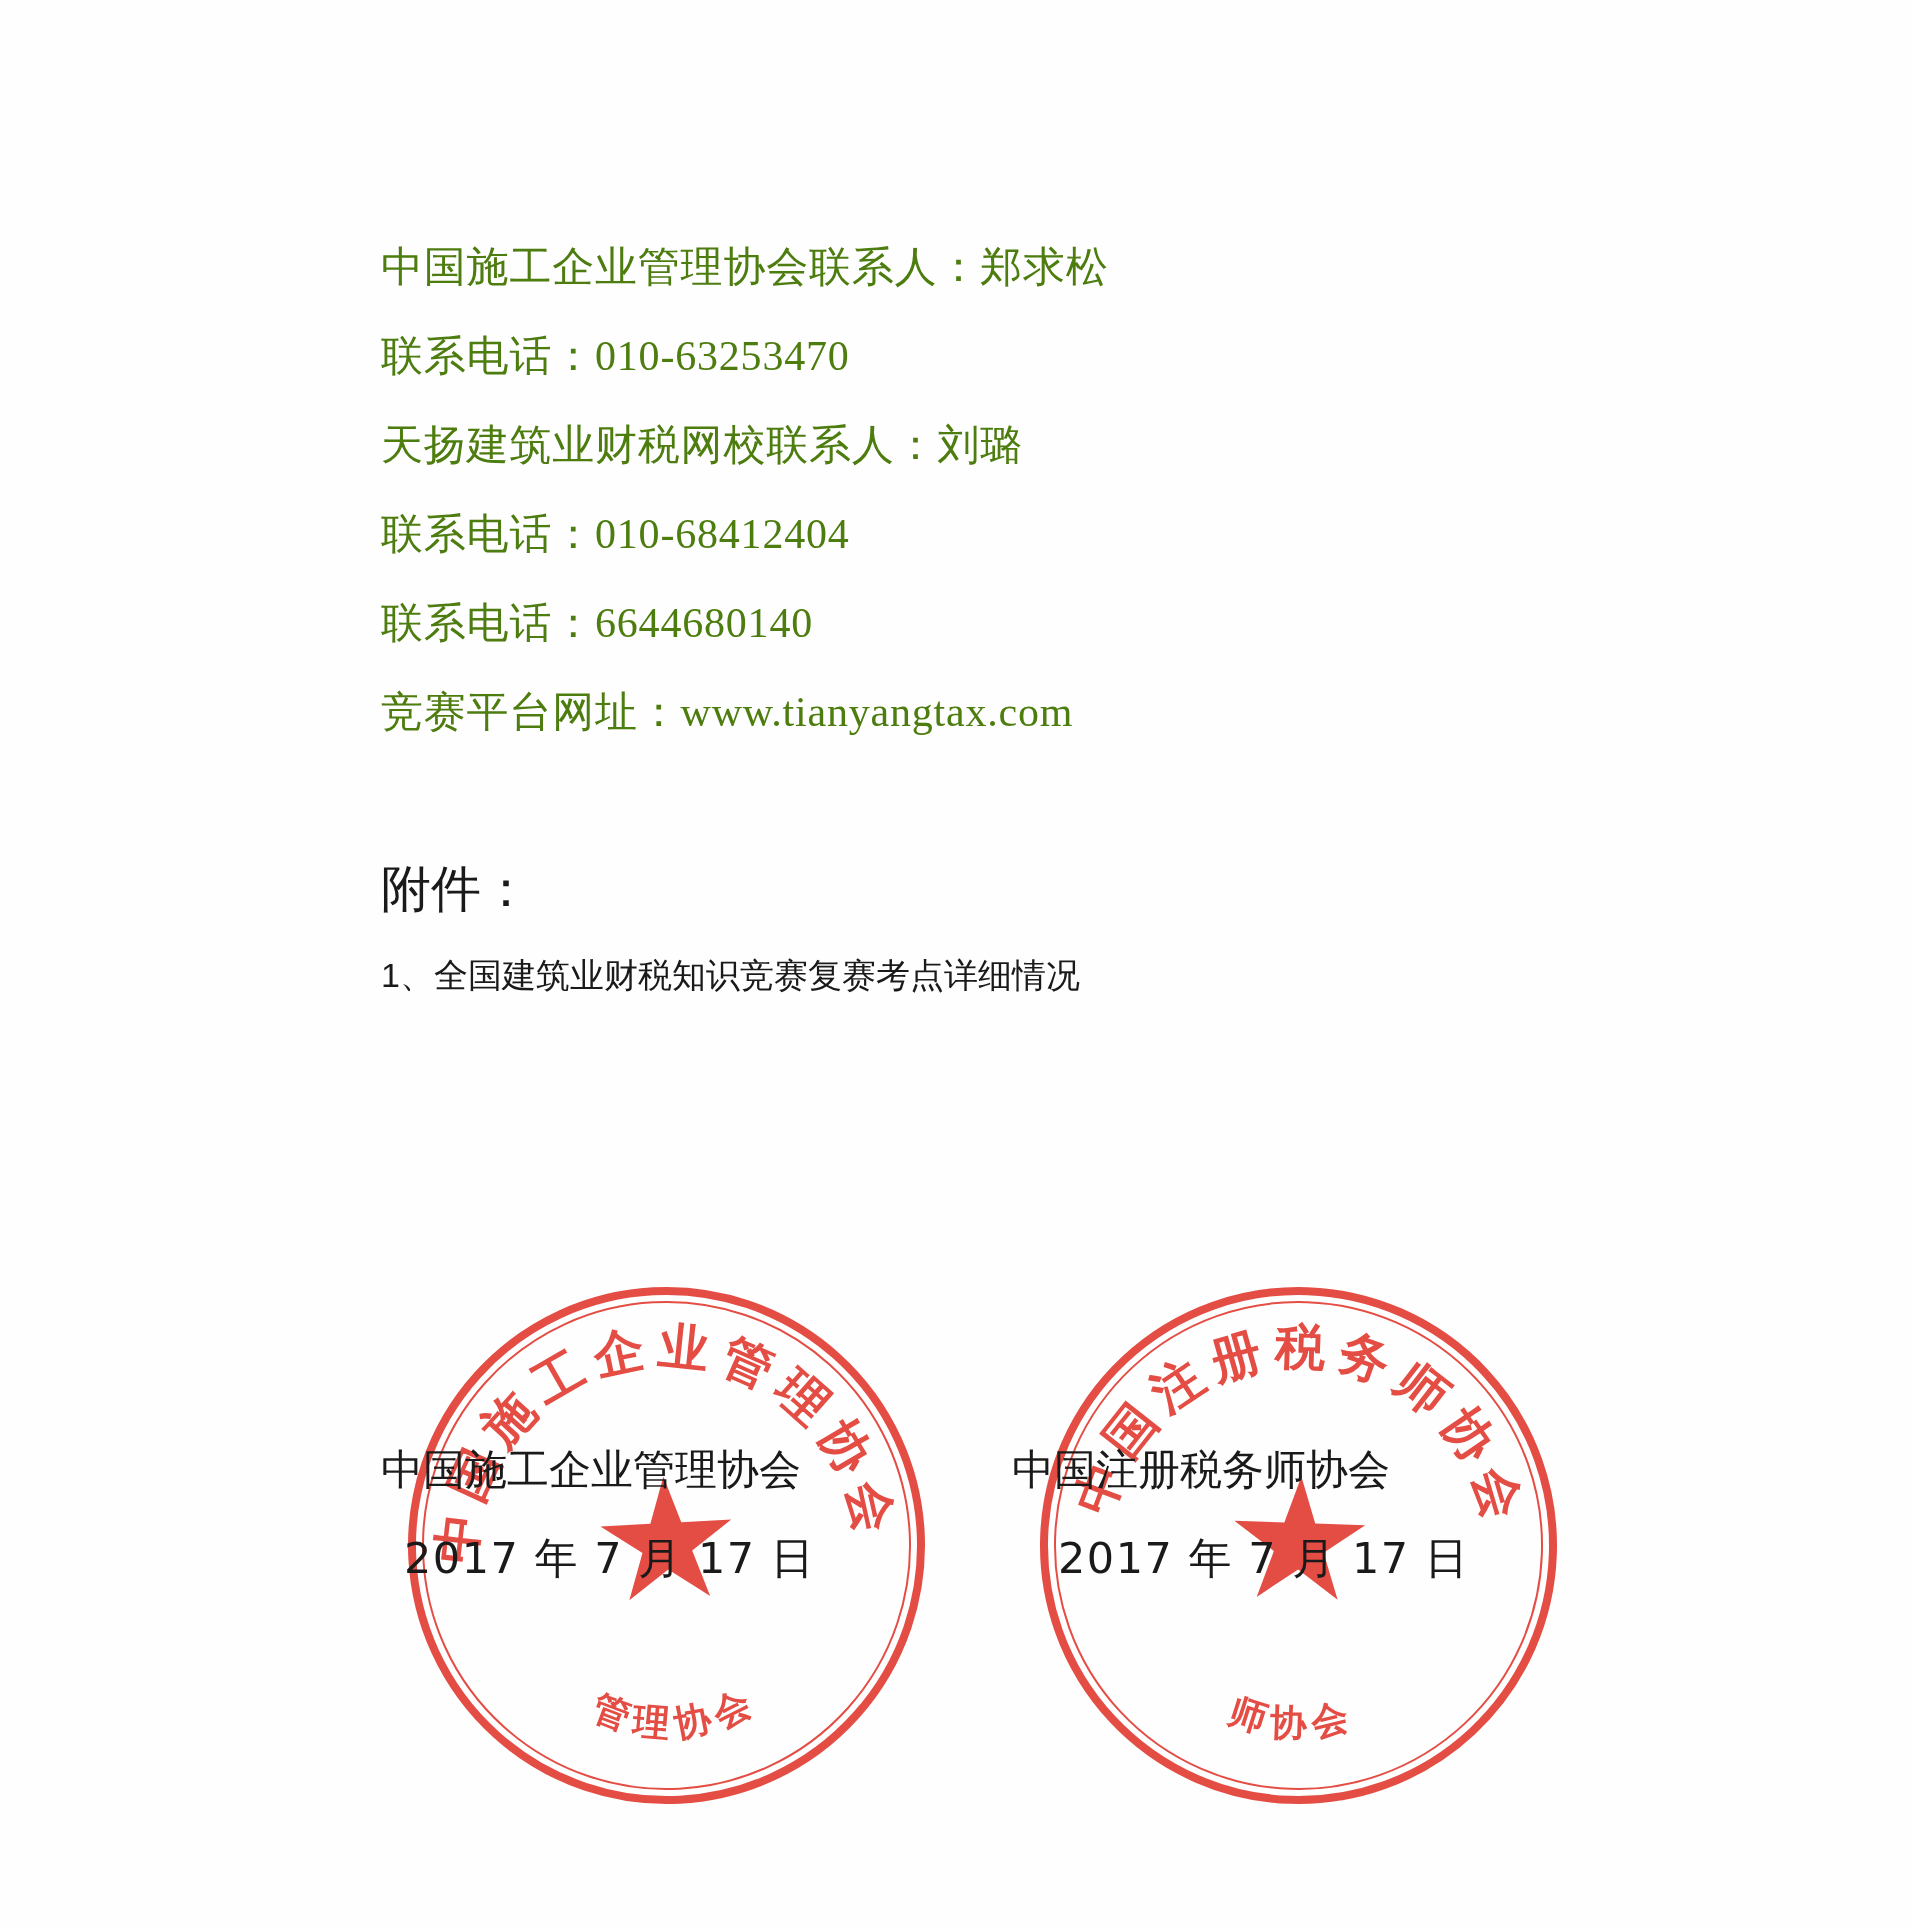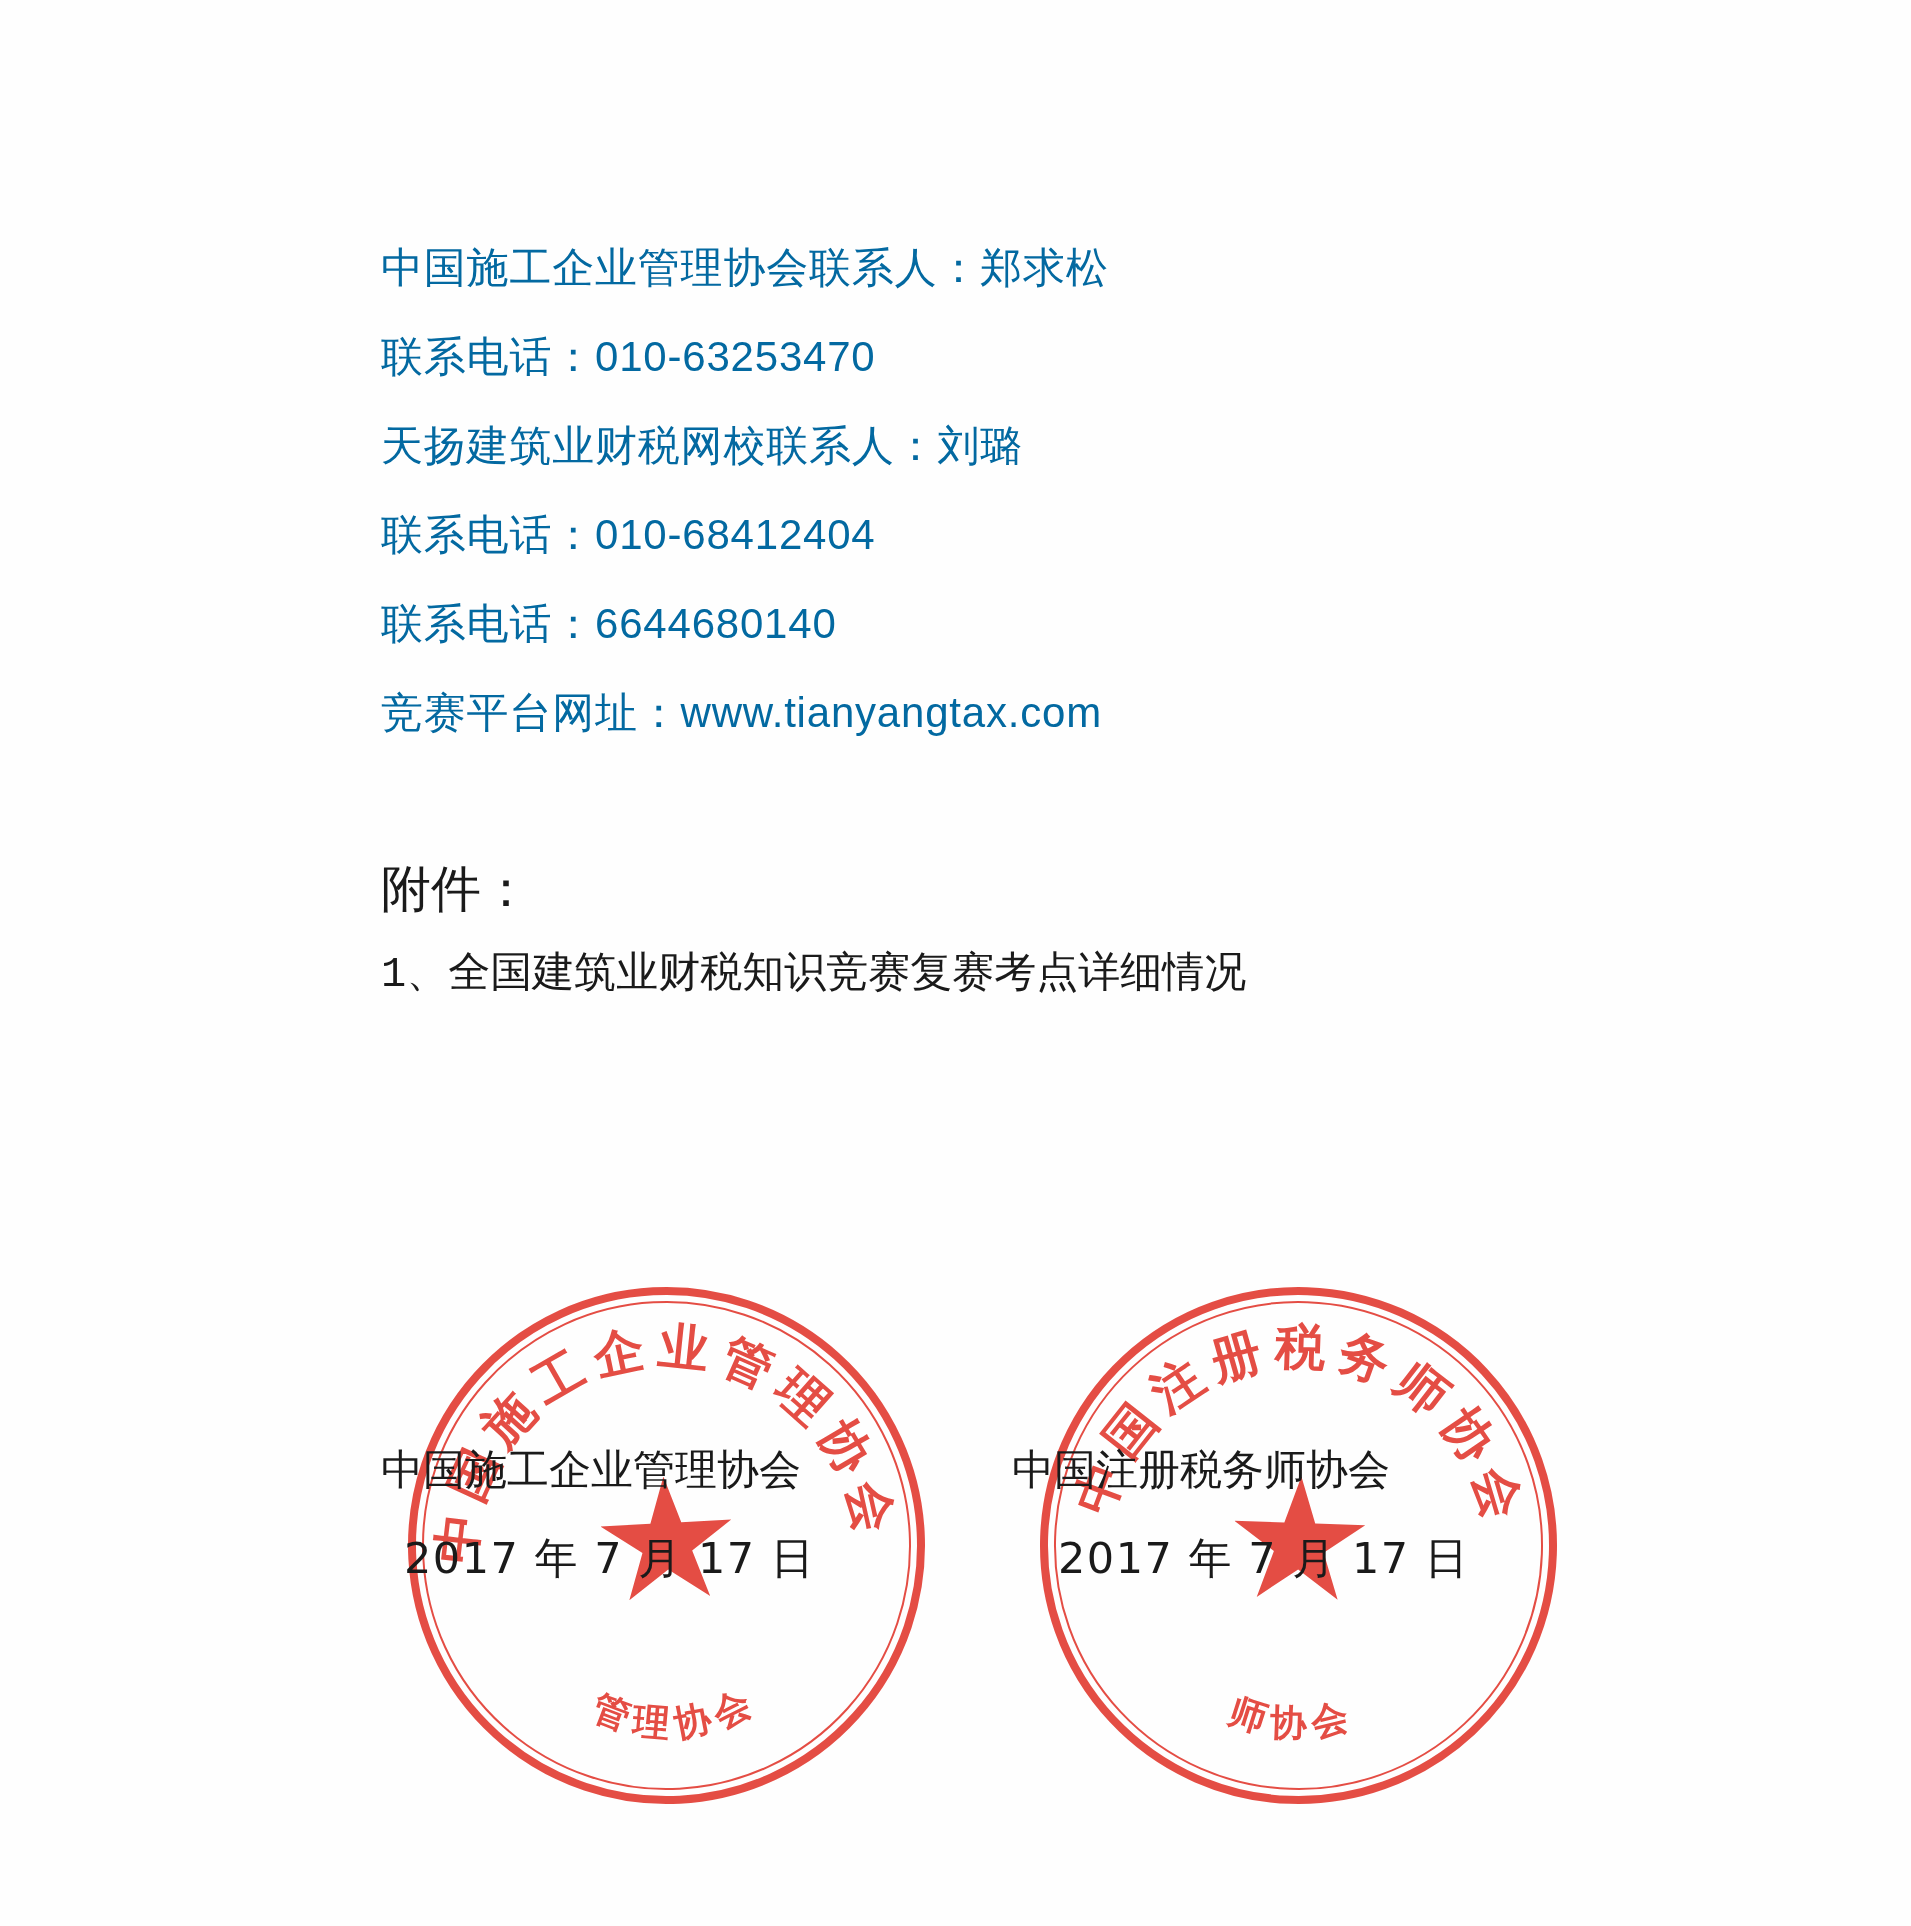--- a/index.html
+++ b/index.html
@@ -23,37 +23,37 @@
     position: absolute;
     left: 381px;
     top: 223px;
     width: 1233px;
   }
   .line {
     font-size: 42px;
     line-height: 89px;
     letter-spacing: 0.8px;
     white-space: nowrap;
-    color: #0369a1;
-    font-family: Liberation Sans, sans-serif;
+    color: #4d7c0f;
+    font-family: Liberation Serif, serif;
     font-weight: 400;
   }
   .gap {
     height: 89px;
   }
   .attach-head {
     font-size: 50px;
     line-height: 86px;
     font-family: "DejaVu Sans", sans-serif;
     white-space: nowrap;
   }
   .attach-item {
-    font-size: 42px;
+    font-size: 34px;
     line-height: 86px;
-    font-family: Liberation Mono, monospace;
+    font-family: Liberation Sans, sans-serif;
     white-space: nowrap;
   }
   
   .sign-area {
     position: absolute;
     left: 381px;
     top: 1425px;
     width: 1233px;
   }
   .sign-row {

